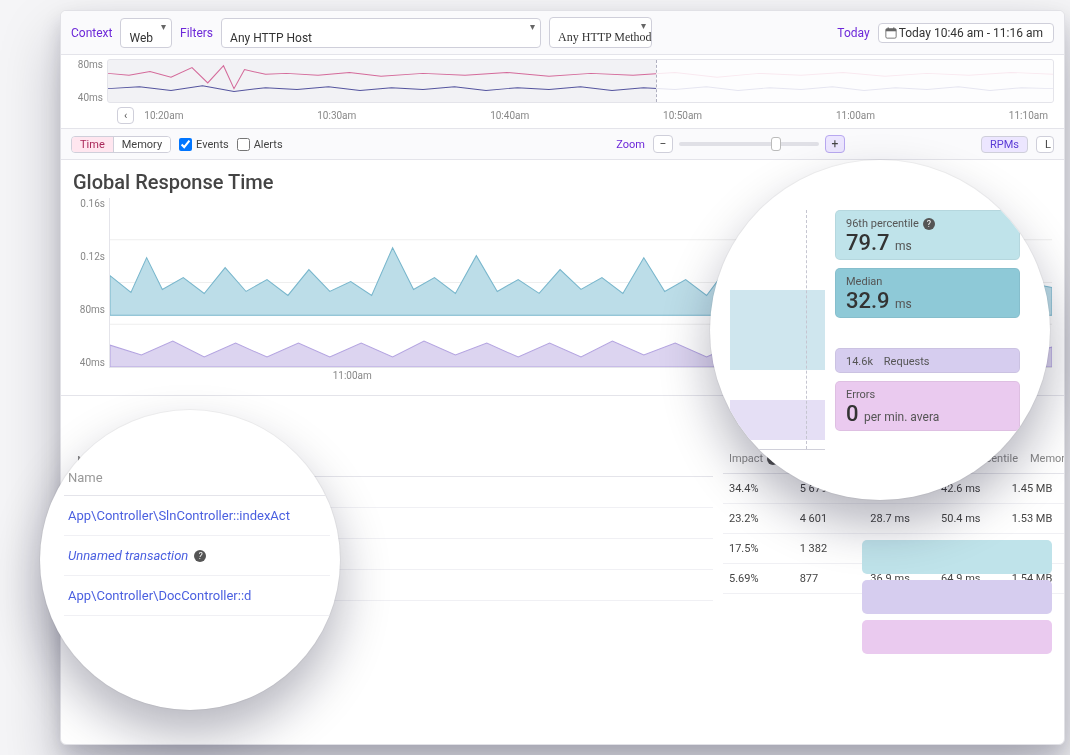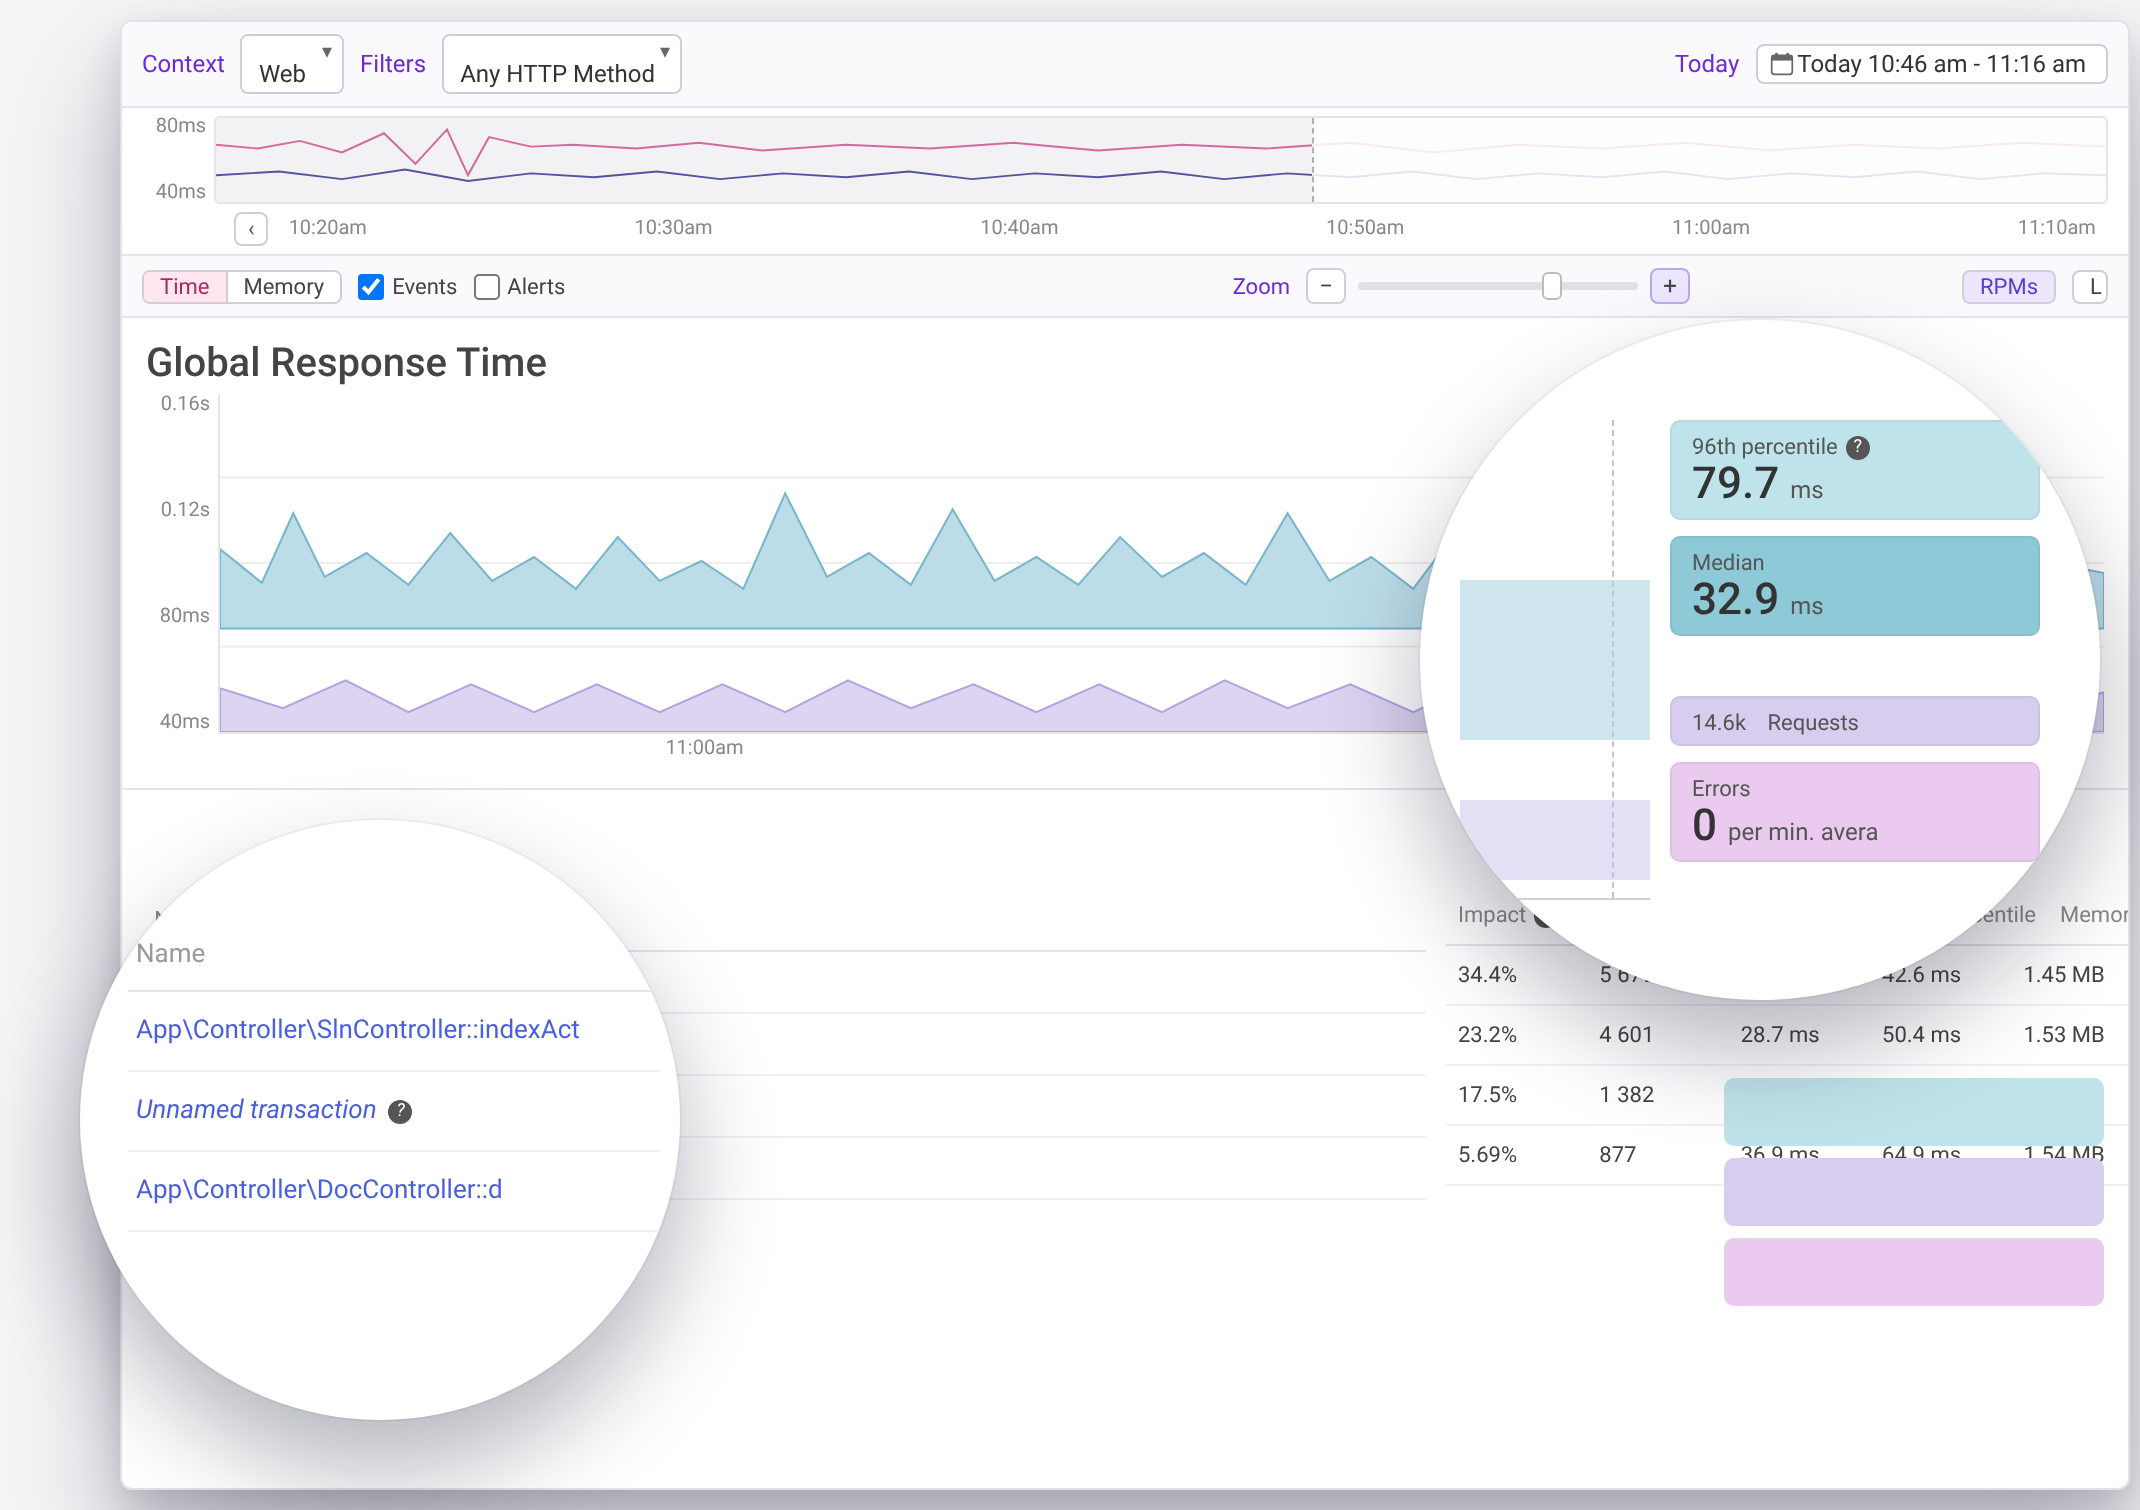--- a/index.html
+++ b/index.html
@@ -25,21 +25,21 @@
     background:#fafafc;
   }
   .lbl{ color:#6d28d9; }
   .select{
     border:1px solid #cfcfda; border-radius:4px; background:#fff;
     padding:12px 18px 2px 8px; font-size:12px; color:#333;
     position:relative; cursor:pointer; white-space:nowrap;
   }
   .select::after{ content:"▾"; position:absolute; right:5px; top:2px; font-size:10px; color:#666;}
   .select.wide{ flex:0 0 320px; width:320px; }
-  .select.med{ width:120px;}
+  .select.med{ width:103px;font-family:Liberation Serif, serif;}
   .spacer{ flex:1; }
   .period-field{
     border:1px solid #cfcfda; border-radius:4px; background:#fff;
     padding:2px 10px 2px 6px; display:flex; align-items:center; gap:2px;
     cursor:pointer;
   }
   .cal-icon{ width:12px; height:12px; }
   .cal-icon svg{ width:12px; height:12px; display:block; }
 
   
@@ -224,20 +224,21 @@
 </style>
 </head>
 <body>
 
 <div class="panel">
 
   <div class="filter-bar">
     <span class="lbl">Context</span>
     <span class="select">Web</span>
     <span class="lbl">Filters</span>
+    <span class="select wide">Any HTTP Host</span>
     <span class="select med">Any HTTP Method</span>
     <span class="spacer"></span>
     <span class="lbl">Today</span>
     <span class="period-field">
       <span class="cal-icon">
         <svg viewBox="0 0 14 14">
             <rect x="1" y="2" width="12" height="11" rx="1.5" fill="none" stroke="#666" stroke-width="1"></rect>
             <rect x="1" y="2" width="12" height="3" fill="#666"></rect>
             <rect x="3" y="0.5" width="1.5" height="3" fill="#666"></rect>
             <rect x="9.5" y="0.5" width="1.5" height="3" fill="#666"></rect>

